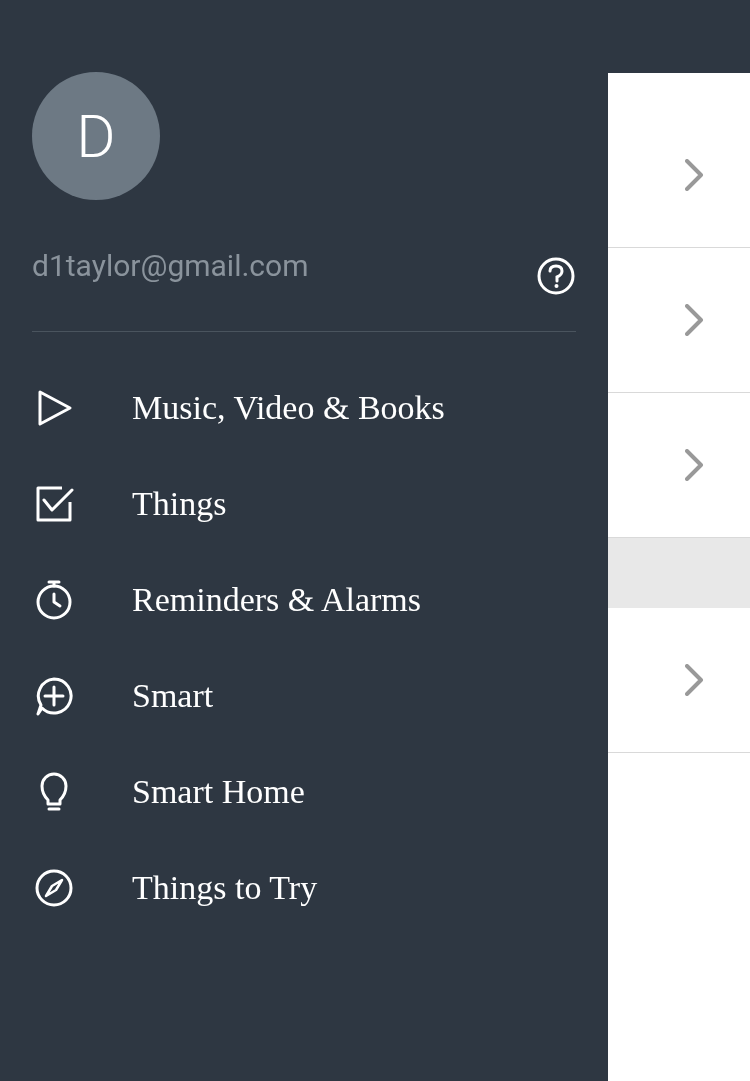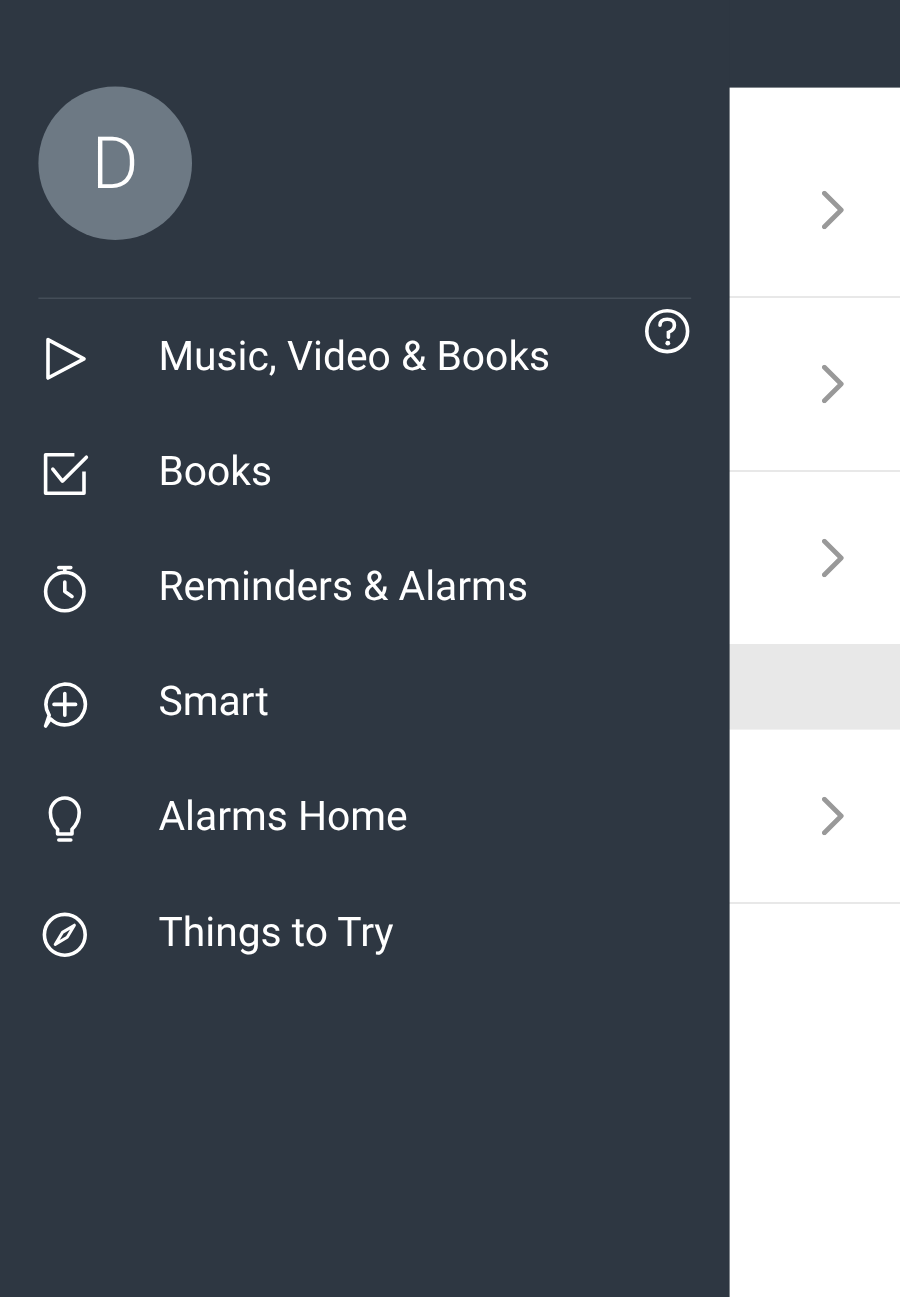--- a/index.html
+++ b/index.html
@@ -103,23 +103,24 @@
     .divider {
       height: 1px;
       background: #4a545e;
       margin-top: 48px;
     }
     .menu {
       margin-top: 28px;
     }
     .menu-item {
       display: flex;
-      align-items: flex-start;
+      align-items: center;
       height: 96px;
       cursor: pointer;
+      font-family: Liberation Serif, serif;
     }
     .menu-icon {
       width: 44px;
       height: 44px;
       display: flex;
       align-items: center;
       justify-content: center;
       flex-shrink: 0;
     }
     .menu-label {
@@ -167,20 +168,21 @@
     </span>
   </div>
 </div>
 
 <div class="drawer">
   <div class="avatar">
     <span>D</span>
   </div>
 
   <div class="profile">
+    <div class="profile-email">d1taylor@gmail.com</div>
     <div class="help-icon">
       <svg width="40" height="40" viewBox="0 0 40 40">
         <circle cx="20" cy="20" r="17" stroke="#fff" stroke-width="3" fill="none"></circle>
         <path d="M14 15 Q14 10 20 10 Q26 10 26 15 Q26 19 21 21 L21 25" stroke="#fff" stroke-width="3" fill="none" stroke-linecap="round"></path>
         <circle cx="20.5" cy="30" r="2" fill="#fff"></circle>
       </svg>
     </div>
   </div>
 
   <div class="divider"></div>
@@ -196,21 +198,21 @@
       <span class="menu-label">Music, Video &amp; Books</span>
     </div>
 
     <div class="menu-item">
       <span class="menu-icon">
         <svg width="40" height="40" viewBox="0 0 40 40">
           <path d="M36 18 L36 36 L4 36 L4 4 L28 4" stroke="#fff" stroke-width="3" fill="none" stroke-linejoin="round"></path>
           <path d="M10 16 L18 26 L38 6" stroke="#fff" stroke-width="3" fill="none" stroke-linejoin="round" stroke-linecap="round"></path>
         </svg>
       </span>
-      <span class="menu-label">Books</span>
+      <span class="menu-label">Things</span>
     </div>
 
     <div class="menu-item">
       <span class="menu-icon">
         <svg width="40" height="40" viewBox="0 0 40 40">
           <circle cx="20" cy="22" r="16" stroke="#fff" stroke-width="3" fill="none"></circle>
           <path d="M15 2 L25 2 M20 2 L20 6" stroke="#fff" stroke-width="3" stroke-linecap="round"></path>
           <path d="M20 14 L20 22 L26 26" stroke="#fff" stroke-width="3" fill="none" stroke-linecap="round" stroke-linejoin="round"></path>
         </svg>
       </span>
@@ -227,21 +229,21 @@
       <span class="menu-label">Smart</span>
     </div>
 
     <div class="menu-item">
       <span class="menu-icon">
         <svg width="40" height="40" viewBox="0 0 40 40">
           <path d="M20 2 A12 12 0 0 1 32 14 Q32 22 26 28 L26 32 L14 32 L14 28 Q8 22 8 14 A12 12 0 0 1 20 2 Z" stroke="#fff" stroke-width="3" fill="none" stroke-linejoin="round"></path>
           <path d="M15 37 L25 37" stroke="#fff" stroke-width="3" stroke-linecap="round"></path>
         </svg>
       </span>
-      <span class="menu-label">Alarms Home</span>
+      <span class="menu-label">Smart Home</span>
     </div>
 
     <div class="menu-item">
       <span class="menu-icon">
         <svg width="40" height="40" viewBox="0 0 40 40">
           <circle cx="20" cy="20" r="17" stroke="#fff" stroke-width="3" fill="none"></circle>
           <path d="M28 12 L22 22 L12 28 L18 18 Z" stroke="#fff" stroke-width="2.5" fill="none" stroke-linejoin="round"></path>
         </svg>
       </span>
       <span class="menu-label">Things to Try</span>

